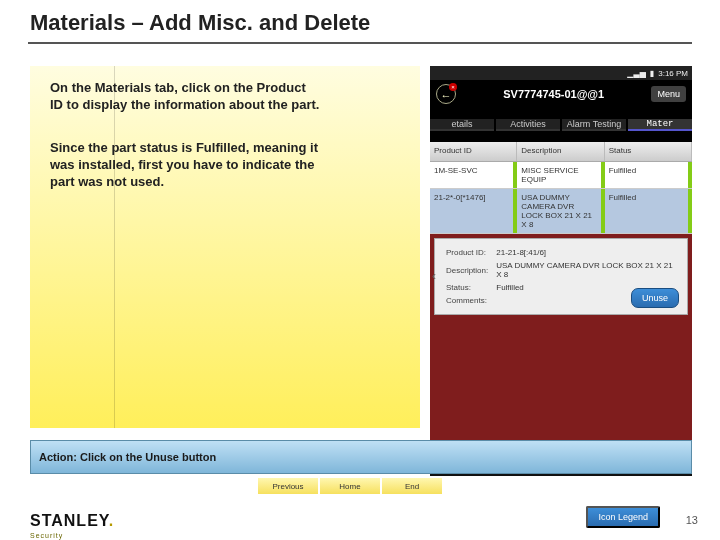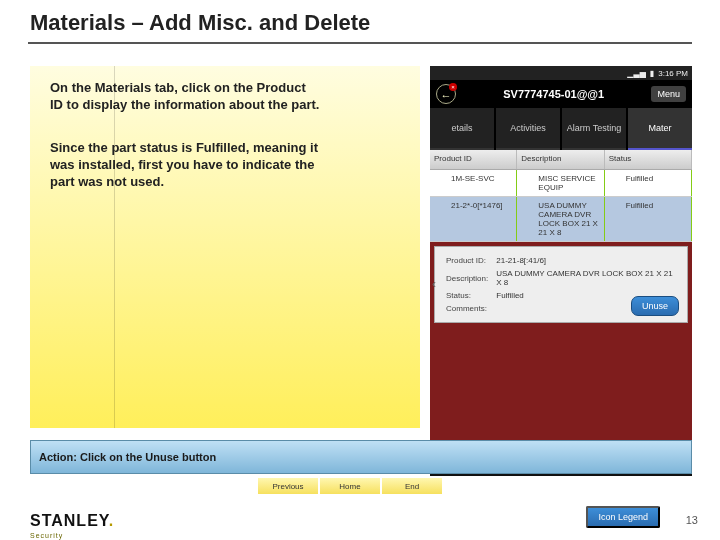--- a/index.html
+++ b/index.html
@@ -21,27 +21,27 @@
 
   
   .phone { position: absolute; left: 400px; top: 0; width: 262px; height: 410px; background: #000; }
   .p-status { height: 14px; background: #222; display: flex; justify-content: flex-end; align-items: center; padding: 0 4px; gap: 4px; color: #eee; font-size: 8px; }
   .p-status span { display: inline-block; }
   .p-hdr { height: 28px; background: #000; display: flex; align-items: center; justify-content: space-between; padding: 0 6px; }
   .p-back { width: 20px; height: 20px; border-radius: 50%; border: 1px solid #aa8; color: #ffc; display:flex; align-items:center; justify-content:center; font-size:11px; position:relative; }
   .p-redx { position:absolute; right:-2px; top:-2px; width:8px; height:8px; background:#c00; border-radius:50%; color:#fff; font-size:6px; display:flex; align-items:center;justify-content:center;}
   .p-title { color: #fff; font-size: 11px; font-weight: bold; }
   .p-menu { background: #404040; color: #fff; font-size: 9px; padding: 3px 6px; border-radius: 3px; }
-  .p-tabs { height: 42px; background: #000; display: flex; gap: 2px; }
+  .p-tabs { height: 34px; background: #000; display: flex; gap: 2px; align-items: center; }
   .p-tab { flex: 1; background: #222; color: #ccc; font-size: 9px; display: flex; align-items: center; justify-content: center; border-bottom: 2px solid #333; }
-  .p-tab.active { background: #333; color: #fff; border-bottom: 2px solid #55c; }
+  .p-tab.active { background: #333; color: #fff; border-bottom: 2px solid #55c; font-family: Liberation Mono, monospace; }
   .p-thead { height: 20px; background: linear-gradient(#eee,#ccc); display: flex; font-size: 8px; color: #333; border-bottom: 1px solid #aaa; }
   .p-thead div { flex: 1; padding: 4px; border-right: 1px solid #bbb; }
   .p-row { display:flex; background:#fff; font-size:8px; border-bottom:1px solid #ccc; }
-  .p-row div { flex:1; padding:4px; color:#333; border-right:1px solid #84cc16;margin-left:17px; }
+  .p-row div { flex:1; padding:4px; color:#333; border-right:4px solid #84cc16; }
   .p-row.sel { background:#b5c8e0; }
   .p-detail { background:#eee; border:1px solid #aaa; margin:4px; padding:6px; font-size:8px; color:#333; position:relative; }
   .p-detail table td { padding:1px 3px; }
   .p-detail .lbl { color:#444; }
   .p-chev { position:absolute; left:-3px; top:40%; color:#666; font-size:12px; }
   .p-unuse { position:absolute; right:8px; bottom:6px; background: linear-gradient(#3d8ed8,#2a6cb0); border:1px solid #1a4d80; color:#fff; font-size:9px; padding:4px 10px; border-radius:7px; }
   .p-body { background:#7f1d1d; height: 300px; overflow:hidden; }
   .p-footer { position:absolute; bottom:0; left:0; right:0; height:28px; background:#111; display:flex; justify-content:center; align-items:center; color:#fff; font-size:14px; }
 
   

